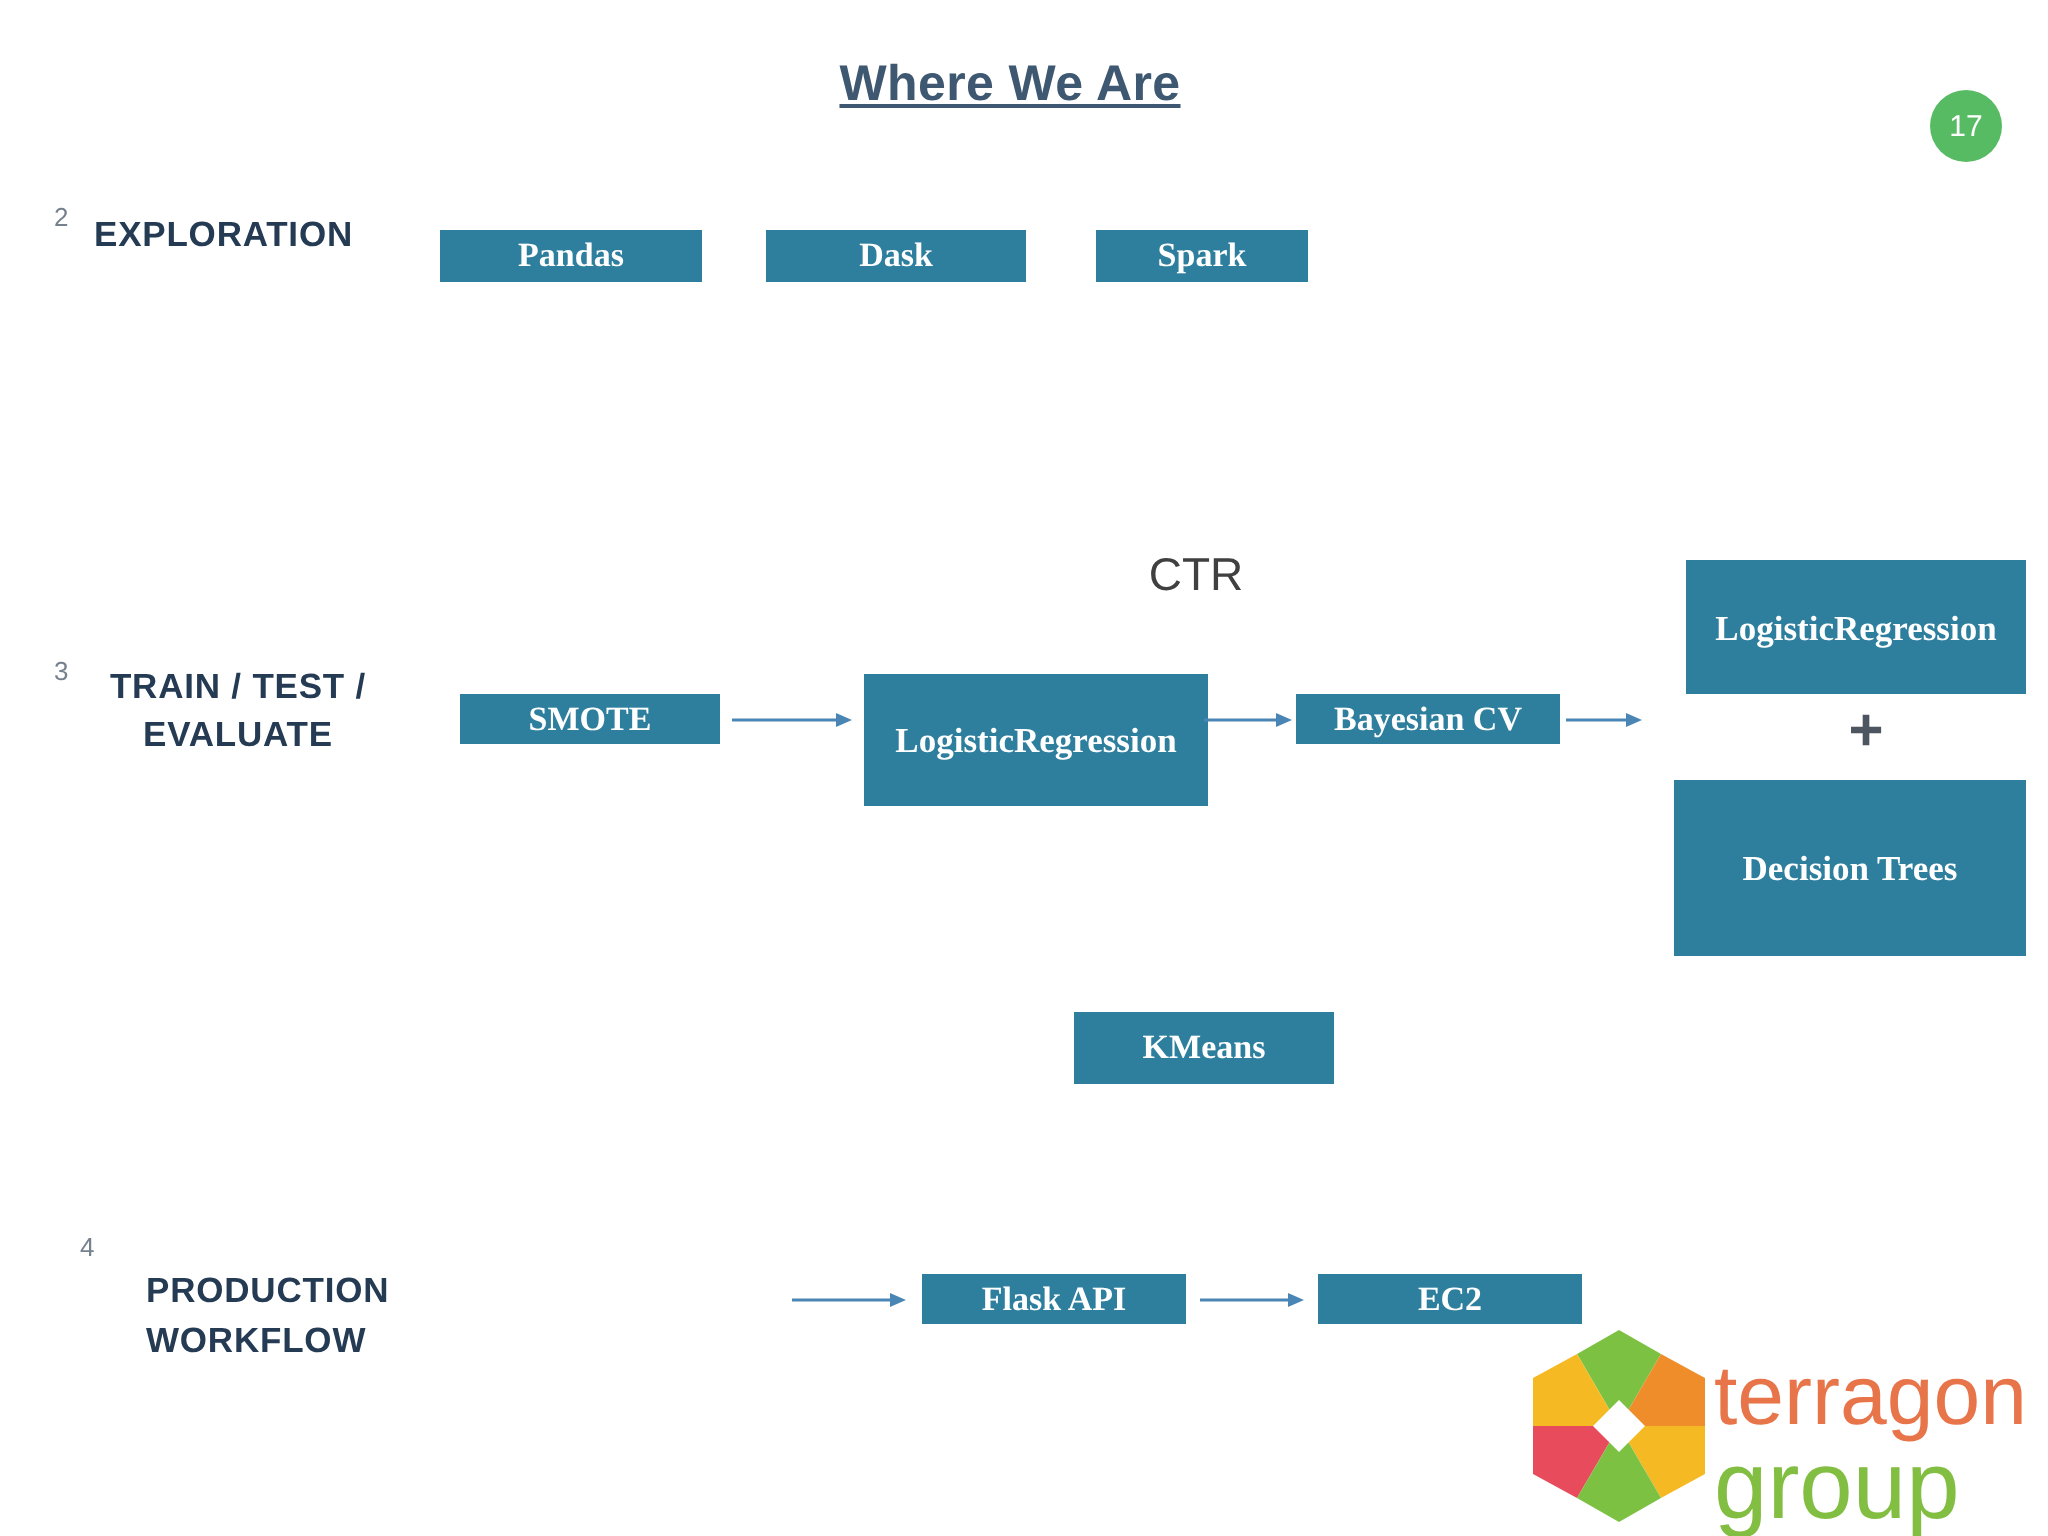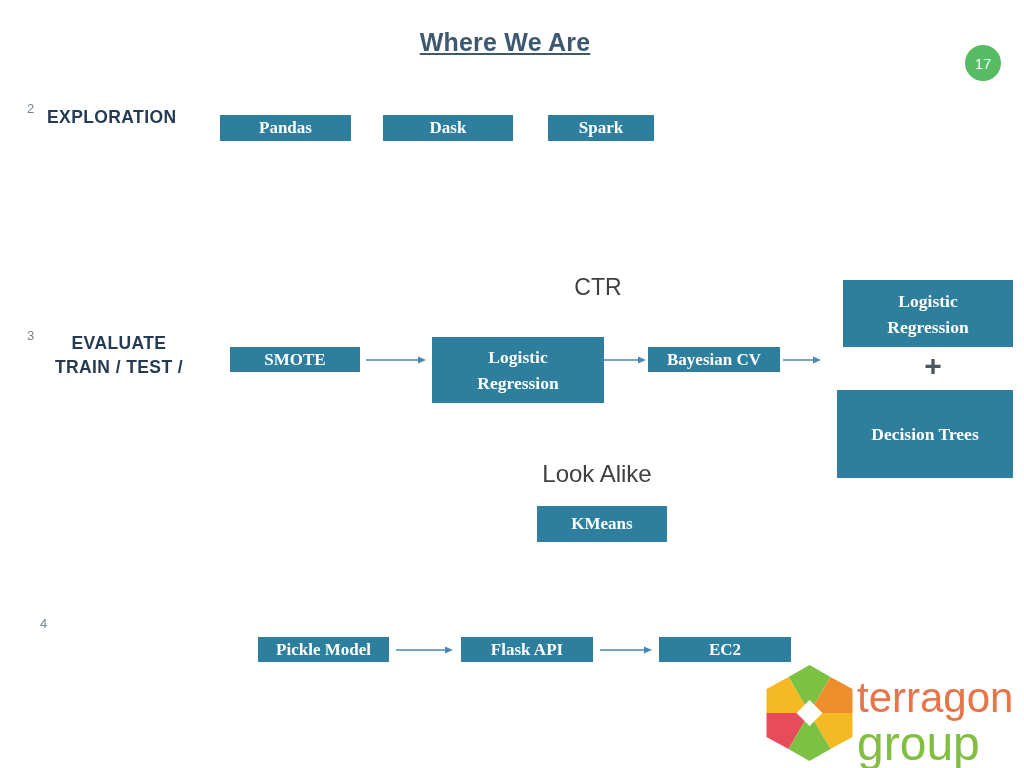--- a/index.html
+++ b/index.html
@@ -20,21 +20,21 @@
   .sec-num { position:absolute; color:#76818E; font-size:13px; }
   .sec-label {
     position:absolute; color:var(--section-navy); font-weight:bold;
     font-size:17.5px; letter-spacing:0.4px; line-height:24px;
   }
   .tealbox {
     position:absolute; background:var(--teal); color:#ffffff;
     font-family:"Liberation Serif", serif; font-weight:bold; font-size:17px;
     display:flex; align-items:center; justify-content:center; text-align:center;
   }
-  .box-lg { font-size:17.5px; line-height:26px; flex-direction:column; }
+  .box-lg { font-size:17.5px; line-height:26px; flex-direction:row; }
   .anno { position:absolute; color:#404040; font-size:23px; text-align:center; }
   .plus { position:absolute; color:#4D5560; font-size:30px; font-weight:bold; text-align:center; }
   .arrow { position:absolute; }
   .arrow-line { stroke:var(--arrow-blue); stroke-width:1.5; }
   .arrow-head { fill:var(--arrow-blue); }
   .logo-word-top {
     position:absolute; left:857px; top:678px; font-size:42px; line-height:40px;
     color:var(--wordmark-orange); letter-spacing:0px;
   }
   .logo-word-bottom {
@@ -52,25 +52,29 @@
 
   <div class="page-circle">
     <span>17</span>
   </div>
 
   <span class="sec-num" style="left:27px;top:101px;">2</span>
   <div class="sec-label" style="left:47px;top:105px;text-align:right;">EXPLORATION</div>
 
   <span class="sec-num" style="left:27px;top:328px;">3</span>
   <div class="sec-label" style="left:45px;top:331px;width:148px;text-align:center;">
+    <div>TRAIN / TEST /</div>
     <div>EVALUATE</div>
-    <div>TRAIN / TEST /</div>
   </div>
 
   <span class="sec-num" style="left:40px;top:616px;">4</span>
+  <div class="sec-label" style="left:73px;top:633px;line-height:25px;">
+    <div>PRODUCTION</div>
+    <div>WORKFLOW</div>
+  </div>
 
   <div class="tealbox" style="left:220px;top:115px;width:131px;height:26px;">Pandas</div>
   <div class="tealbox" style="left:383px;top:115px;width:130px;height:26px;">Dask</div>
   <div class="tealbox" style="left:548px;top:115px;width:106px;height:26px;">Spark</div>
 
   <div class="anno" style="left:537px;top:274px;width:122px;">CTR</div>
 
   <div class="tealbox" style="left:230px;top:347px;width:130px;height:25px;">SMOTE</div>
 
   <div class="tealbox box-lg" style="left:432px;top:337px;width:172px;height:66px;">
@@ -82,24 +86,22 @@
 
   <div class="tealbox box-lg" style="left:843px;top:280px;width:170px;height:67px;">
     <div>Logistic</div>
     <div>Regression</div>
   </div>
 
   <div class="plus" style="left:913px;top:349px;width:40px;">+</div>
 
   <div class="tealbox box-lg" style="left:837px;top:390px;width:176px;height:88px;">Decision Trees</div>
 
-  <div class="anno" style="left:497px;top:460px;width:200px;font-size:24px;">Look Alike</div>
   <div class="tealbox" style="left:537px;top:506px;width:130px;height:36px;">KMeans</div>
 
-  <div class="tealbox" style="left:258px;top:637px;width:131px;height:25px;">Pickle Model</div>
   <div class="tealbox" style="left:461px;top:637px;width:132px;height:25px;">Flask API</div>
   <div class="tealbox" style="left:659px;top:637px;width:132px;height:25px;">EC2</div>
 
   <svg class="arrow" style="left:366px;top:354px;" width="60" height="12" viewBox="0 0 60 12">
     <line class="arrow-line" x1="0" y1="6" x2="52" y2="6"></line>
       <polygon class="arrow-head" points="52,2.5 60,6 52,9.5"></polygon>
   </svg>
   <svg class="arrow" style="left:602px;top:354px;" width="44" height="12" viewBox="0 0 44 12">
     <line class="arrow-line" x1="0" y1="6" x2="36" y2="6"></line>
       <polygon class="arrow-head" points="36,2.5 44,6 36,9.5"></polygon>

